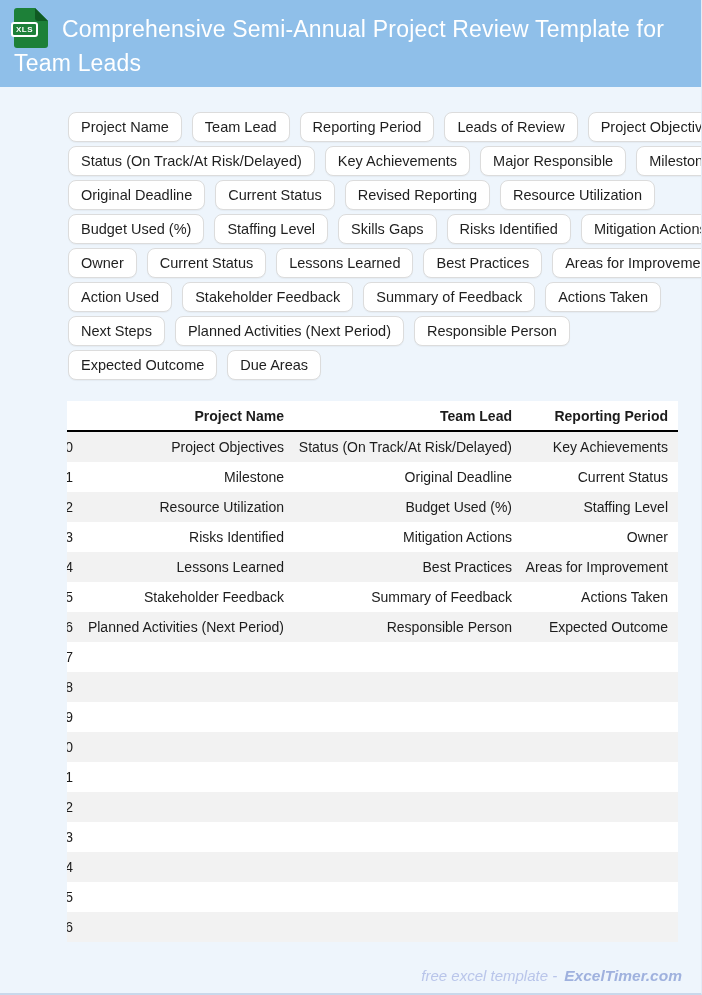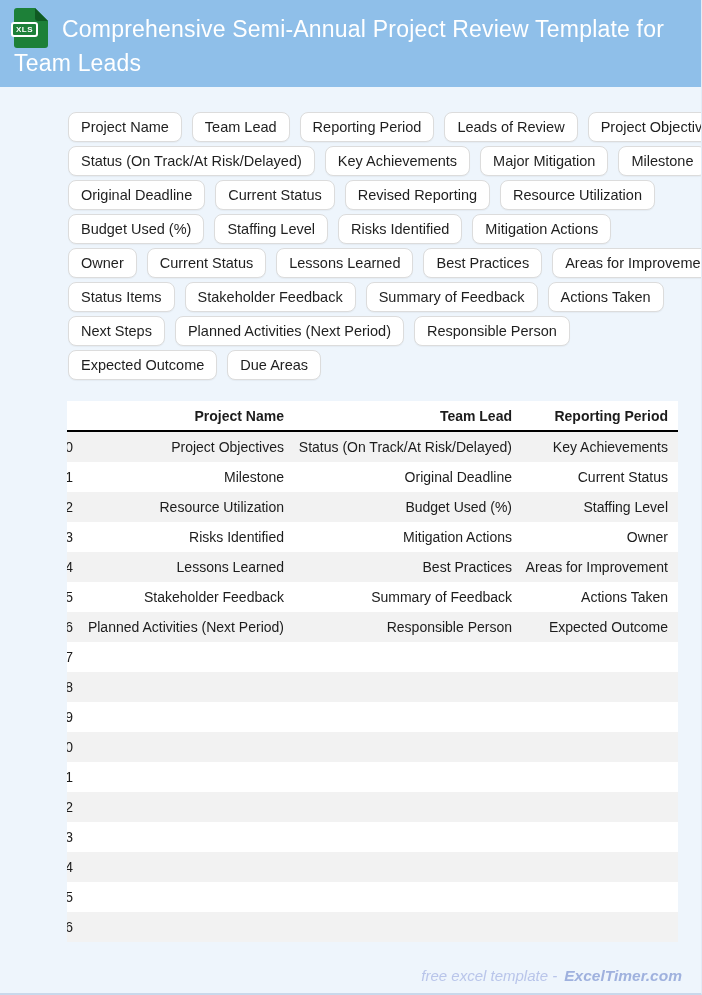--- a/index.html
+++ b/index.html
@@ -91,44 +91,45 @@
         <div class="chip-row">
           <span class="chip">Project Name</span>
           <span class="chip">Team Lead</span>
           <span class="chip">Reporting Period</span>
           <span class="chip">Leads of Review</span>
           <span class="chip">Project Objectives</span>
         </div>
         <div class="chip-row">
           <span class="chip">Status (On Track/At Risk/Delayed)</span>
           <span class="chip">Key Achievements</span>
-          <span class="chip">Major Mitigation</span>
+          <span class="chip">Major Responsible</span>
           <span class="chip">Milestone</span>
         </div>
         <div class="chip-row">
           <span class="chip">Original Deadline</span>
           <span class="chip">Current Status</span>
           <span class="chip">Revised Reporting</span>
           <span class="chip">Resource Utilization</span>
         </div>
         <div class="chip-row">
           <span class="chip">Budget Used (%)</span>
           <span class="chip">Staffing Level</span>
+          <span class="chip">Skills Gaps</span>
           <span class="chip">Risks Identified</span>
           <span class="chip">Mitigation Actions</span>
         </div>
         <div class="chip-row">
           <span class="chip">Owner</span>
           <span class="chip">Current Status</span>
           <span class="chip">Lessons Learned</span>
           <span class="chip">Best Practices</span>
           <span class="chip">Areas for Improvement</span>
         </div>
         <div class="chip-row">
-          <span class="chip">Status Items</span>
+          <span class="chip">Action Used</span>
           <span class="chip">Stakeholder Feedback</span>
           <span class="chip">Summary of Feedback</span>
           <span class="chip">Actions Taken</span>
         </div>
         <div class="chip-row">
           <span class="chip">Next Steps</span>
           <span class="chip">Planned Activities (Next Period)</span>
           <span class="chip">Responsible Person</span>
         </div>
         <div class="chip-row">

